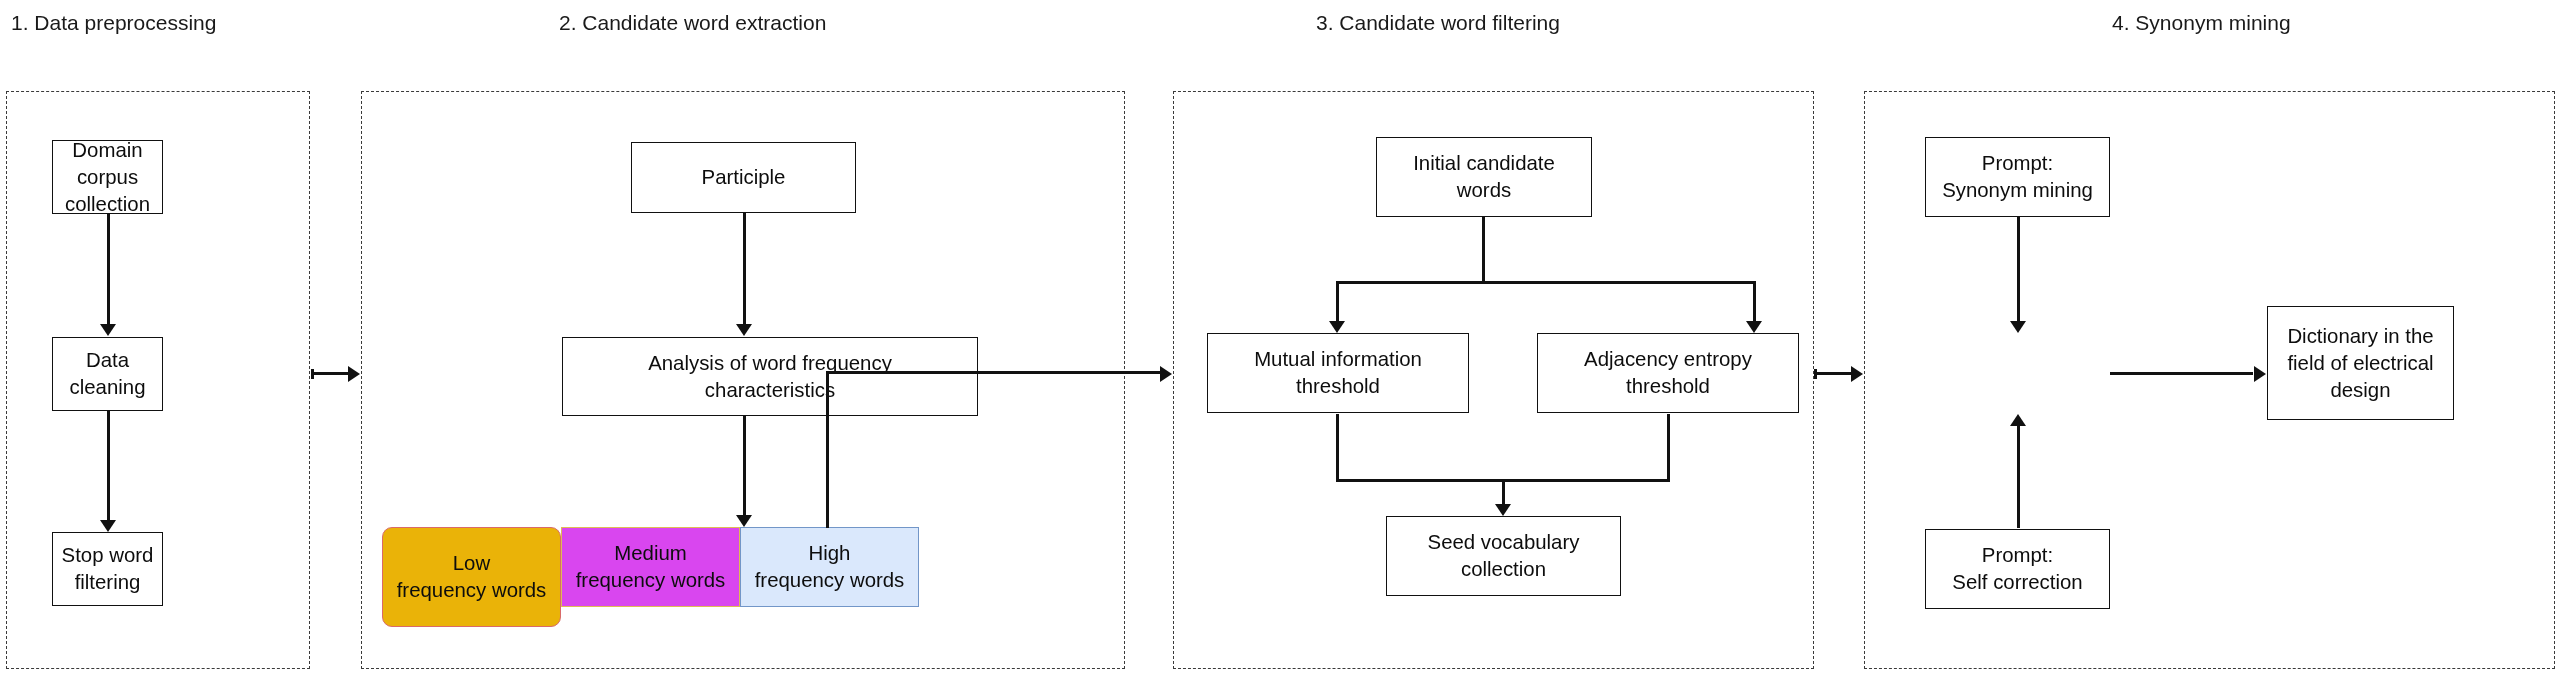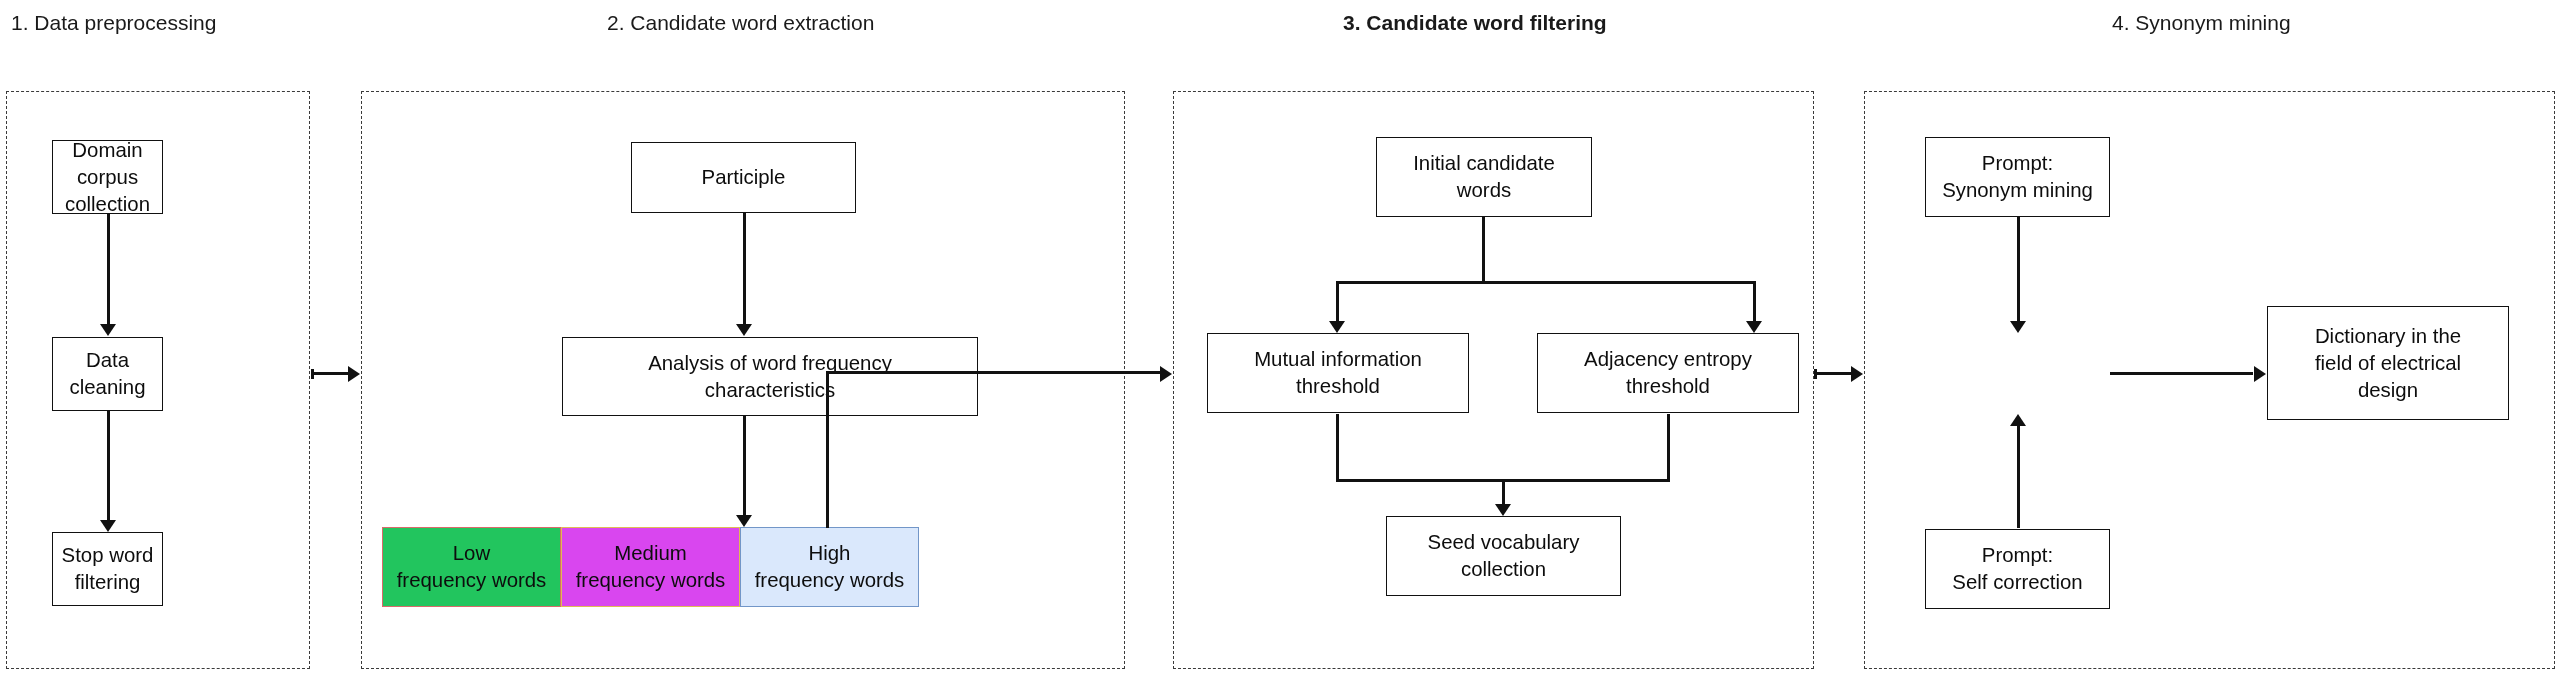--- a/index.html
+++ b/index.html
@@ -26,22 +26,22 @@
   .arrow-u{position:absolute;width:0;height:0;border-left:8px solid transparent;border-right:8px solid transparent;border-bottom:12.3px solid #111;}
   .arrow-r{position:absolute;width:0;height:0;border-top:8px solid transparent;border-bottom:8px solid transparent;border-left:12.3px solid #111;}
   .tick{position:absolute;width:2.5px;height:10px;background:#111;}
 </style>
 </head>
 <body>
 
 <div id="stage">
 
   <div class="stage-title" style="left:11px;top:10px;">1. Data preprocessing</div>
-  <div class="stage-title" style="left:559px;top:10px;margin-left:48px;">2. Candidate word extraction</div>
-  <div class="stage-title" style="left:1343px;top:10px;font-weight:bold;">3. Candidate word filtering</div>
+  <div class="stage-title" style="left:559px;top:10px;">2. Candidate word extraction</div>
+  <div class="stage-title" style="left:1316px;top:10px;">3. Candidate word filtering</div>
   <div class="stage-title" style="left:2112px;top:10px;">4. Synonym mining</div>
 
   <div class="stage-box" style="left:6.2px;top:91px;width:304px;height:578px;"></div>
   <div class="stage-box" style="left:361px;top:91px;width:764px;height:578px;"></div>
   <div class="stage-box" style="left:1173px;top:91px;width:641px;height:578px;"></div>
   <div class="stage-box" style="left:1864px;top:91px;width:691px;height:578px;"></div>
 
   <div class="node" style="left:52px;top:140px;width:111px;height:74px;">
     <span>Domain corpus<br>collection</span>
   </div>
@@ -61,21 +61,21 @@
   <div class="hline" style="left:311px;top:372px;width:37px;"></div>
   <div class="arrow-r" style="left:348px;top:366px;"></div>
 
   <div class="node" style="left:631px;top:142px;width:225px;height:71px;">
     <span>Participle</span>
   </div>
   <div class="node" style="left:562px;top:337px;width:416px;height:79px;">
     <span>Analysis of word frequency<br>characteristics</span>
   </div>
 
-  <div class="freq" style="left:382px;top:527px;width:179px;height:80px;background:#22c55e;border-color:#D96A6A;">
+  <div class="freq" style="left:382px;top:527px;width:179px;height:100px;background:#eab308;border-color:#D96A6A;border-radius:10px;">
     <span>Low<br>frequency words</span>
   </div>
   <div class="freq" style="left:561px;top:527px;width:179px;height:80px;background:#d946ef;border-color:#E0BA55;">
     <span>Medium<br>frequency words</span>
   </div>
   <div class="freq" style="left:740px;top:527px;width:179px;height:80px;background:#DAE8FC;border-color:#7296C8;">
     <span>High<br>frequency words</span>
   </div>
 
   <div class="vline" style="left:743px;top:213px;height:111px;"></div>
@@ -116,21 +116,21 @@
   <div class="tick" style="left:1814px;top:369px;"></div>
   <div class="hline" style="left:1814px;top:372px;width:37px;"></div>
   <div class="arrow-r" style="left:1851px;top:366px;"></div>
 
   <div class="node" style="left:1925px;top:137px;width:185px;height:80px;">
     <span>Prompt:<br>Synonym mining</span>
   </div>
   <div class="node" style="left:1925px;top:529px;width:185px;height:80px;">
     <span>Prompt:<br>Self correction</span>
   </div>
-  <div class="node" style="left:2267px;top:306px;width:242px;height:114px;justify-content:center;">
+  <div class="node" style="left:2267px;top:306px;width:187px;height:114px;justify-content:center;">
     <span>Dictionary in the<br>field of electrical<br>design</span>
   </div>
 
   <div class="vline" style="left:2017px;top:217px;height:104px;"></div>
   <div class="arrow-d" style="left:2010px;top:321px;"></div>
 
   <div class="vline" style="left:2017px;top:426px;height:102px;"></div>
   <div class="arrow-u" style="left:2010px;top:414px;"></div>
 
   <div class="hline" style="left:2110px;top:372px;width:143px;"></div>

